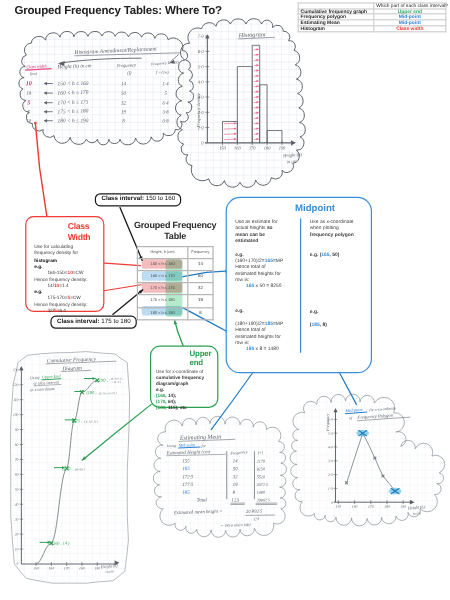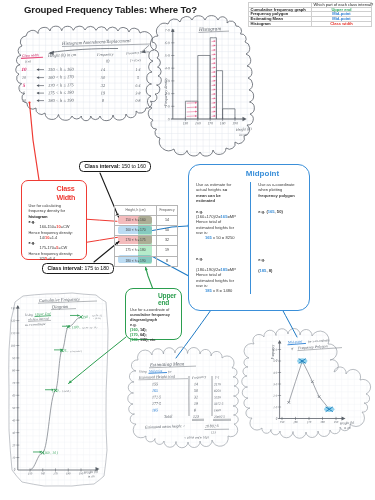--- a/index.html
+++ b/index.html
@@ -1,18 +1,18 @@
 <!DOCTYPE html>
 <html><head>
 <meta charset="utf-8">
 <style>
 html,body{margin:0;padding:0;}
 body{width:375px;height:500px;background:#ffffff;font-family:"Liberation Sans",sans-serif;overflow:hidden;position:relative;}
 .pg{position:absolute;left:0;top:0;width:375px;height:500px;}
-#title{position:absolute;left:24px;top:4px;font-size:9.6px;font-weight:bold;color:#212121;letter-spacing:-0.15px;}
+#title{position:absolute;left:12px;top:4px;font-size:9.6px;font-weight:bold;color:#212121;letter-spacing:-0.15px;}
 
 #legend{position:absolute;left:248px;top:1.8px;width:124px;font-size:4.1px;border-collapse:collapse;color:#222;table-layout:fixed;}
 #legend td{border:0.5px solid #cfcfcf;padding:0 1.5px;line-height:3.8px;height:3.8px;}
 #legend .lab{font-weight:bold;width:59px;}
 #legend .hd{white-space:nowrap;font-size:4.0px;}
 #legend .val{font-weight:bold;text-align:center;}
 svg.ov{position:absolute;left:0;top:0;width:375px;height:500px;overflow:visible;pointer-events:none;}
 
 #gft-title{position:absolute;left:106px;top:184px;width:80px;text-align:center;font-size:7.5px;font-weight:bold;color:#2a2a2a;line-height:8.6px;letter-spacing:-0.15px;}
 #gft{position:absolute;left:114px;top:204.5px;width:61px;border-collapse:collapse;font-size:3.3px;color:#444;table-layout:fixed;}
@@ -632,20 +632,21 @@
         <path d="M191.5 277.5 L189.4 274.7 L188.0 277.3Z" fill="#1f7ac4"></path>
         <path d="M152.5 288.0 Q150.3 282.0 148.0 276.0 Q146.8 271.5 145.5 267.0" stroke="#2b9e4f" stroke-width="1.1" fill="none" stroke-linecap="round"></path>
         <path d="M145.5 267 L144.9 270.5 L147.8 269.7Z" fill="#2b9e4f"></path>
         <path d="M126.0 337.0 Q111.0 349.0 96.0 361.0 Q82.3 372.3 68.5 383.5" stroke="#2b9e4f" stroke-width="1" fill="none" stroke-linecap="round"></path>
         <path d="M68.5 383.5 L71.9 382.6 L70.0 380.3Z" fill="#2b9e4f"></path>
         <path d="M211.0 310.0 Q202.0 322.5 193.0 335.0 Q184.5 346.5 176.0 358.0" stroke="#1f7ac4" stroke-width="1" fill="none" stroke-linecap="round"></path>
         <path d="M282.0 309.0 Q285.5 315.5 289.0 322.0 Q293.0 329.5 297.0 337.0" stroke="#1f7ac4" stroke-width="1" fill="none" stroke-linecap="round"></path>
       </g>
     </svg>
 
+<div id="gft-title">Grouped Frequency Table</div>
 <div class="hlcell hl-pink" id="hl1" style="left:117.5px;top:215.8px;width:34.5px;height:8.3px;"></div>
 <div class="hlcell hl-blue" id="hl2" style="left:117.5px;top:225.6px;width:34.5px;height:8.3px;"></div>
 <div class="hlcell hl-pink" id="hl3" style="left:117.5px;top:235.4px;width:34.5px;height:8.3px;"></div>
 <div class="hlcell hl-blue" id="hl5" style="left:117.5px;top:255px;width:34.5px;height:8.3px;"></div>
 <div id="greenstrip"></div>
 <table id="gft">
       <tbody id="gft-body">
 <tr class="hdr">
           <td class="c1">Height, h (cm)</td>
           <td class="c2">Frequency</td>

